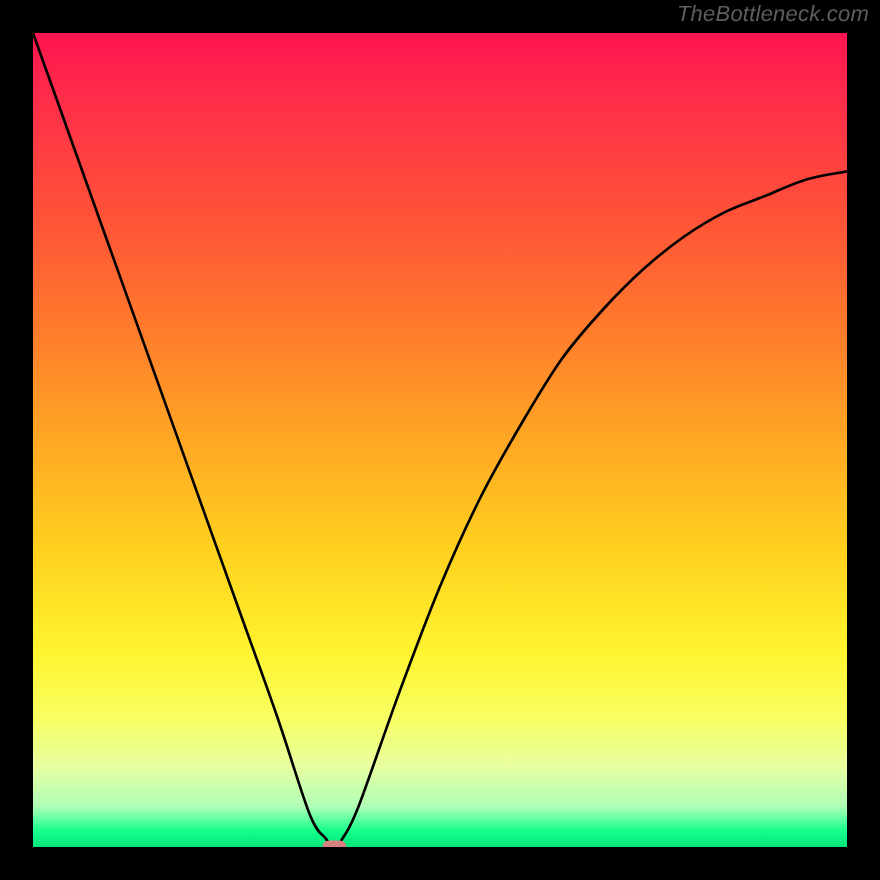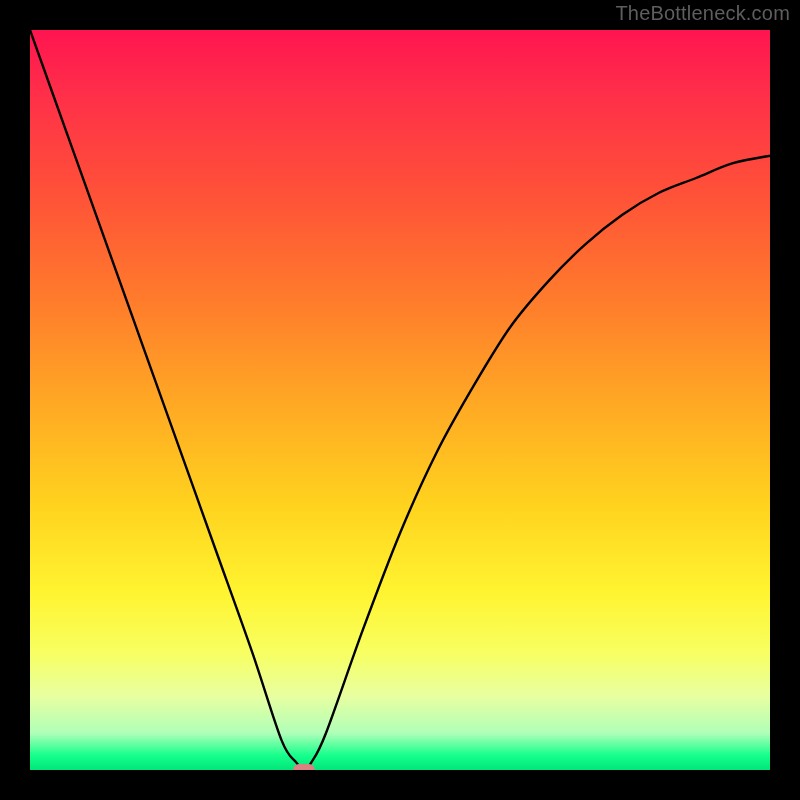--- a/index.html
+++ b/index.html
@@ -9,20 +9,21 @@
     height: 800px;
     background: #000;
     overflow: hidden;
     font-family: Arial, Helvetica, sans-serif;
   }
   .frame {
     position: relative;
     width: 800px;
     height: 620px;
     background: #000;
+    font-style: italic;
   }
   .watermark {
     position: absolute;
     top: 2px;
     right: 10px;
     color: #5e5e5e;
     font-size: 20px;
     font-weight: 500;
     letter-spacing: 0.2px;
     z-index: 10;

